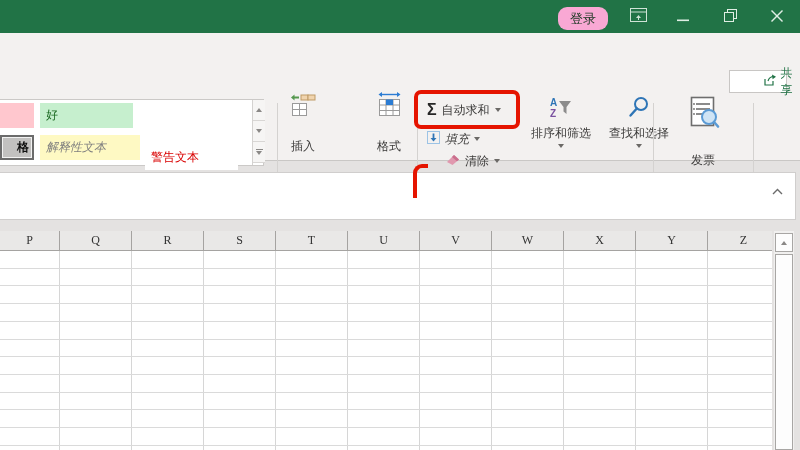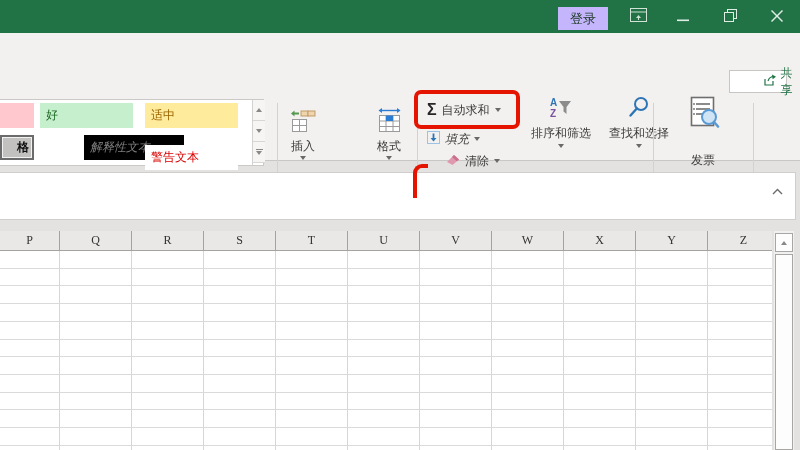--- a/index.html
+++ b/index.html
@@ -2,47 +2,47 @@
 <html><head>
 <meta charset="utf-8">
 <style>
   * { margin:0; padding:0; box-sizing:border-box; }
   html,body { width:800px; height:450px; overflow:hidden; }
   body { font-family:"Liberation Sans", sans-serif; }
   .app { position:relative; width:800px; height:450px; background:#e4e2e1; overflow:hidden; }
 
   
   .titlebar { position:absolute; left:0; top:0; width:800px; height:33px; background:#217346; }
-  .signin-btn { position:absolute; left:558px; top:7px; width:50px; height:23px; background:#c4b5fd;
-    color:#17351f; font-size:13px; display:flex; align-items:center; justify-content:center; cursor:default; }
+  .signin-btn { position:absolute; left:558px; top:7px; width:50px; height:23px; background:#f9a8d4;
+    color:#17351f; font-size:13px; display:flex; align-items:center; justify-content:center; cursor:default;border-radius:9px; }
   .tb-ico { position:absolute; top:0; width:30px; height:33px; display:flex; align-items:center; justify-content:center; }
   .share-btn { position:absolute; left:729px; top:37px; width:58px; height:23px; background:#fff;
     border:1px solid #c8c6c4; color:#217346; font-size:12px; display:flex; align-items:center; justify-content:center; gap:4px;padding-left:40px; }
   .ribbon-band { position:absolute; left:0; top:33px; width:800px; height:128px; background:#f3f1f0; border-bottom:1px solid #c9c7c5; }
   .vdiv { position:absolute; top:70px; width:1px; height:88px; background:#d4d2d0; }
   .grp-label { position:absolute; top:141px; height:16px; font-size:12px; color:#5d5b59; text-align:center; line-height:16px; }
 
   
   .gallery { position:absolute; left:0; top:66px; width:264px; height:67px; background:#fff; border:1px solid #cbc9c7; border-left:none; }
   .chip { position:absolute; height:25px; font-size:12px; line-height:25px; padding-left:6px; overflow:hidden; white-space:nowrap; }
   .chip-bad { left:0; top:3px; width:34px; background:#ffc7ce; }
   .chip-good { left:40px; top:3px; width:93px; background:#c6efce; color:#1e6b24; }
   .chip-neutral { left:145px; top:3px; width:93px; background:#ffeb9c; color:#9c6500; }
   .chip-check { left:0; top:35px; width:34px; background:#c2c1c0; border:2px solid #6b6b6b; box-shadow:inset 0 0 0 1px #f2f2f2;
     color:#111; font-weight:bold; text-align:right; padding:0 3px 0 0; line-height:21px; }
-  .chip-expl { left:40px; top:35px; width:100px; background:#000000; color:#7f7f7f; font-style:italic;margin-left:44px; }
+  .chip-expl { left:40px; top:35px; width:100px; background:#fef9c3; color:#7f7f7f; font-style:italic; }
   .chip-warn { left:145px; top:45px; width:93px; background:#fff; color:#d90000; }
   .gal-scroll { position:absolute; left:252px; top:0; width:12px; height:65px; border-left:1px solid #d4d2d0; }
   .gal-btn { width:12px; height:21px; border-bottom:1px solid #d8d6d4; background:#f6f5f4; display:flex; align-items:center; justify-content:center; flex-direction:column; gap:1px; }
   .tri-up { width:0; height:0; border-left:3px solid transparent; border-right:3px solid transparent; border-bottom:4px solid #8a8886; }
   .tri-dn { width:0; height:0; border-left:3px solid transparent; border-right:3px solid transparent; border-top:4px solid #8a8886; }
   .more-bar { width:7px; height:1.5px; background:#8a8886; }
 
   
-  .rbtn-big { position:absolute; top:74px; display:flex; flex-direction:column; align-items:center; gap:2px; font-size:12px; color:#3b3a39; }
+  .rbtn-big { position:absolute; top:58px; display:flex; flex-direction:column; align-items:center; gap:18px; font-size:12px; color:#3b3a39; }
   .rbtn-big .lbl { line-height:15px; white-space:nowrap; }
   .chev { width:0; height:0; border-left:3.5px solid transparent; border-right:3.5px solid transparent; border-top:4px solid #6b6966; }
 
   
   .rbtn-sm { position:absolute; display:flex; align-items:center; gap:5px; font-size:12px; color:#3b3a39; white-space:nowrap; }
   .sigma { font-size:16px; font-weight:bold; color:#262626; line-height:16px; }
 
   
   .anno-box { position:absolute; left:414px; top:57px; width:106px; height:39px; border:4px solid #e51400; border-radius:7px; z-index:5; pointer-events:none; }
   .anno-frag { position:absolute; left:413px; top:131px; width:15px; height:34px; border-left:4px solid #e51400; border-top:4px solid #e51400; border-top-left-radius:9px; z-index:5; pointer-events:none; }
@@ -112,21 +112,20 @@
             <path d="M4 7 C5 3.5 8 2.5 10 2.5" fill="none" stroke="#217346" stroke-width="1.2"></path>
             <path d="M8 0.5 L12 2.7 L8.6 5.2 Z" fill="#217346"></path>
           </svg>
       </span>
       <span>共享</span>
     </div>
 
     <div class="gallery">
       <div class="chip chip-bad"></div>
       <div class="chip chip-good">好</div>
-      <div class="chip chip-neutral">适中</div>
       <div class="chip chip-check">格</div>
       <div class="chip chip-expl">解释性文本</div>
       <div class="chip chip-warn">警告文本</div>
       <div class="gal-scroll">
         <div class="gal-btn">
             <span class="tri-up"></span>
           </div>
         <div class="gal-btn">
             <span class="tri-dn"></span>
           </div>

